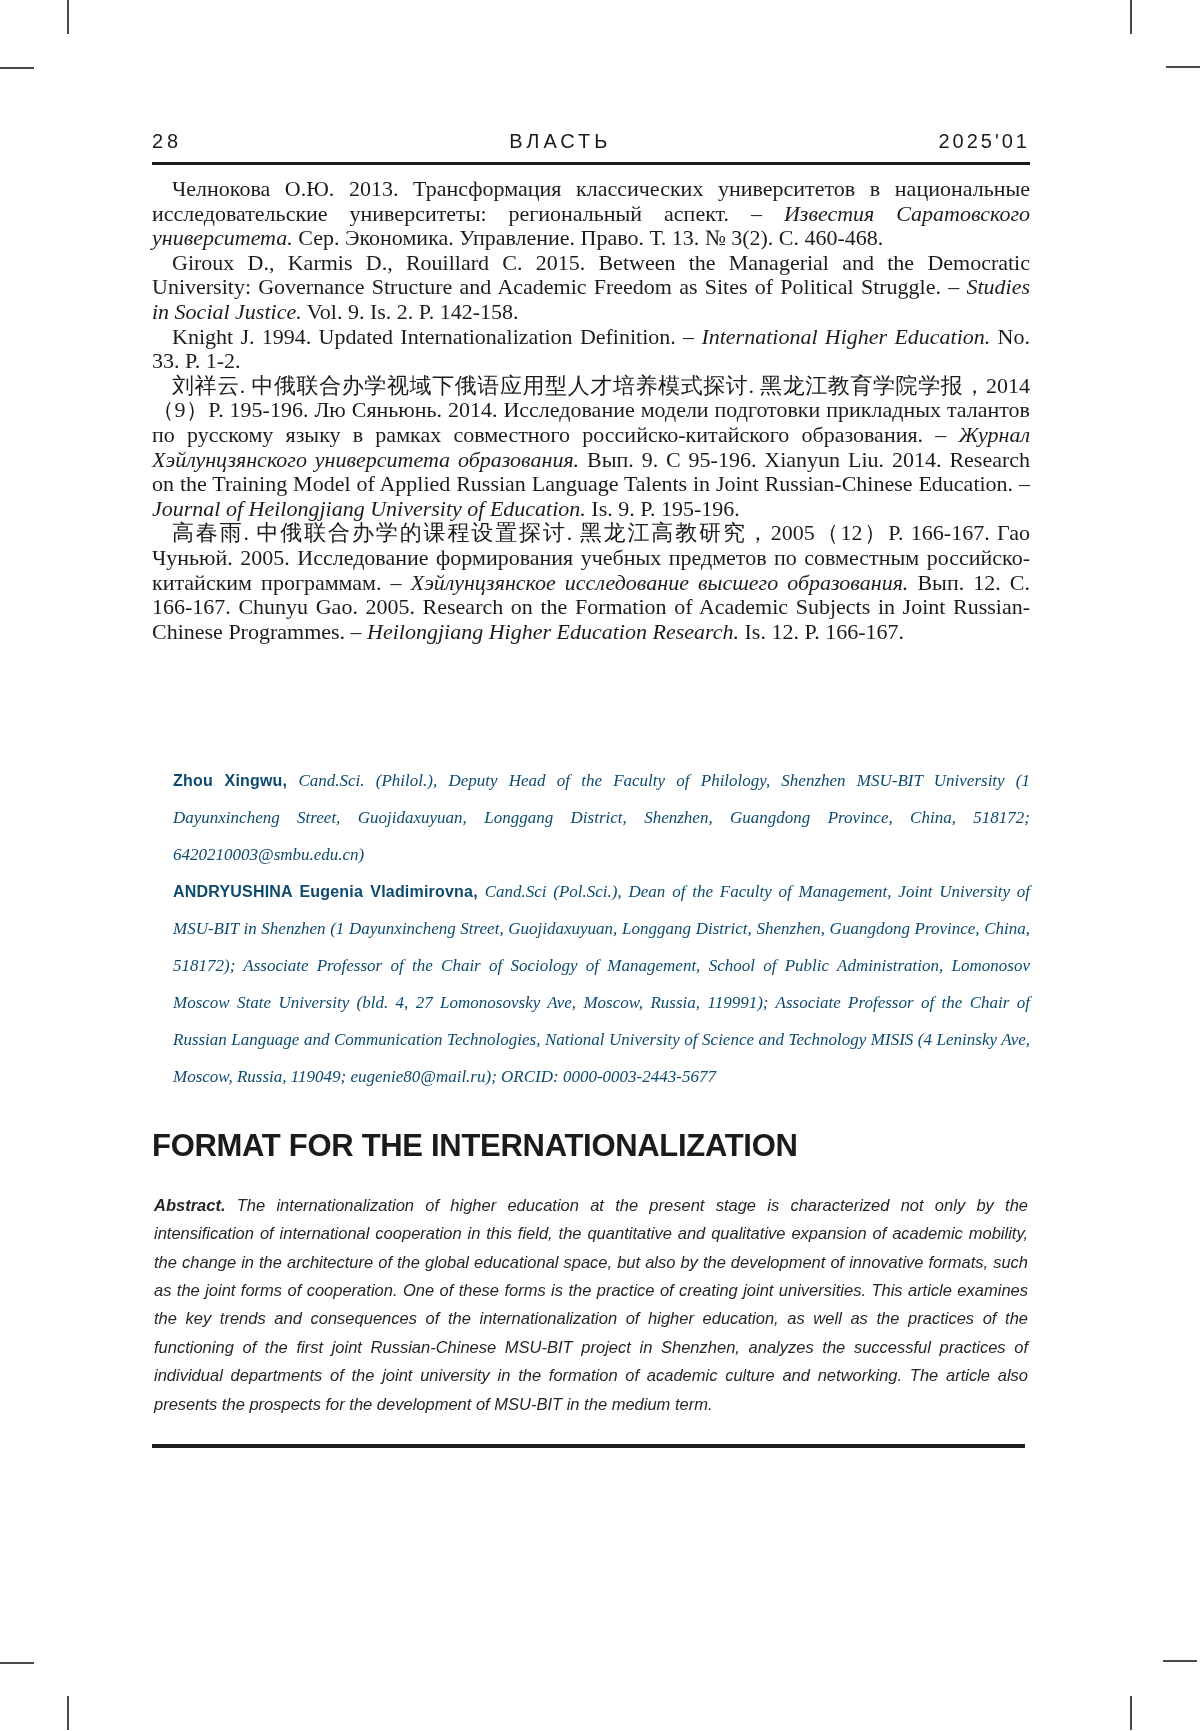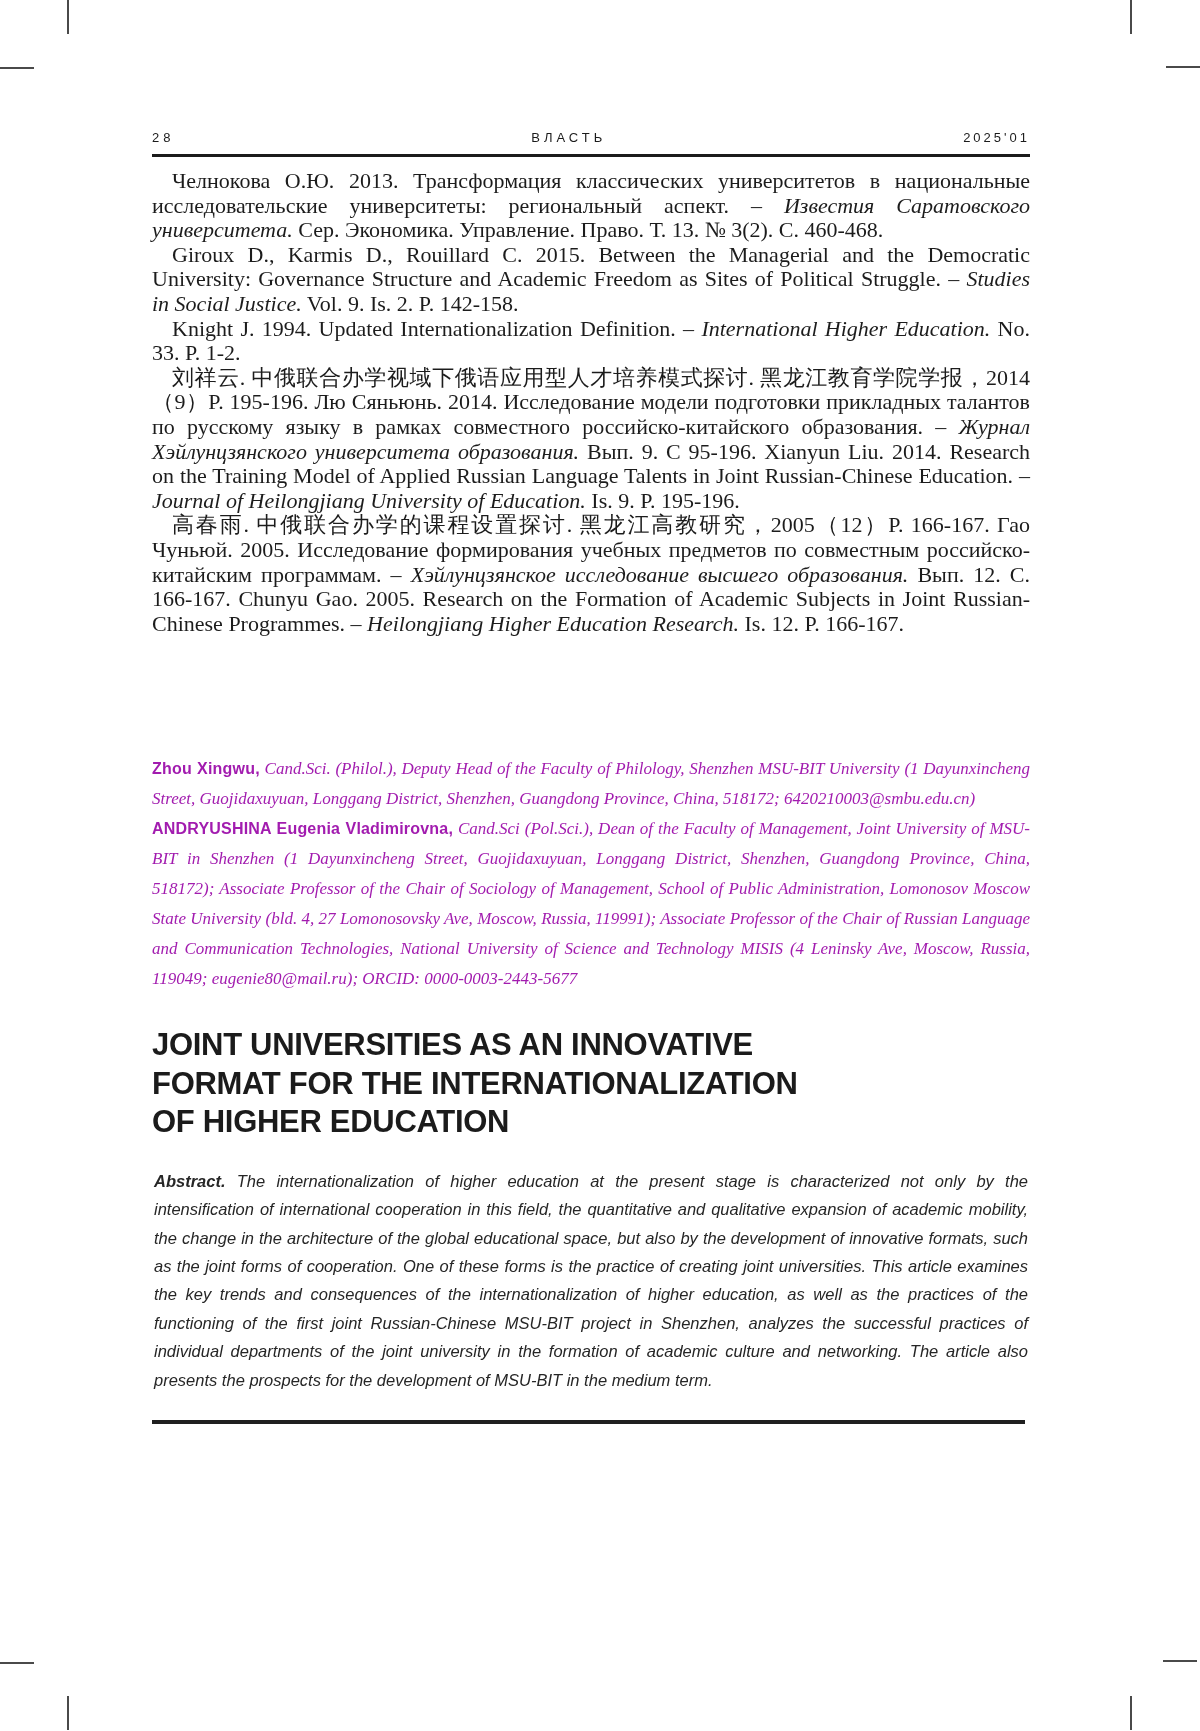--- a/index.html
+++ b/index.html
@@ -23,38 +23,38 @@
   .crop.bl-h { left:0;     top:1662px; }
   .crop.bl-v { left:67px;  top:1696px; }
   .crop.br-h { left:1163px;top:1660px; }
   .crop.br-v { left:1130px;top:1696px; }
 
   .content { position:absolute; left:152px; top:130px; width:878px; }
 
   .page-header {
     display:flex; justify-content:space-between; align-items:baseline;
     font-family:"Liberation Sans", sans-serif;
-    font-size:13px; letter-spacing:4px; color:#1b1b1b;
+    font-size:20px; letter-spacing:4px; color:#1b1b1b;
     border-bottom:3px solid #1b1b1b; padding-bottom:9px;
   }
   .page-header .issue { letter-spacing:3px; }
 
   .references {
     margin-top:12px;
     font-size:22px; line-height:24.6px;
     text-align:justify;
   }
   .references p { margin:0; text-indent:20px; }
   .references .it { font-style:italic; }
 
   .authors {
     margin-top:118px;
     font-style:italic;
-    font-size:17px; line-height:30px;
-    text-align:justify; color:#a21caf;
+    font-size:17px; line-height:37px;
+    text-align:justify; color:#0c4a6e;margin-left:21px;
   }
   .authors p { margin:0; }
   .author-name {
     font-family:"Liberation Sans", sans-serif;
     font-style:normal; font-weight:700; font-size:16px;
     letter-spacing:0.2px;
   }
 
   .title {
     margin:32px 0 0 0;
@@ -109,23 +109,21 @@
         <span class="author-name">Zhou Xingwu,</span>
         <span>Cand.Sci. (Philol.), Deputy Head of the Faculty of Philology, Shenzhen MSU-BIT University (1 Dayunxincheng Street, Guojidaxuyuan, Longgang District, Shenzhen, Guangdong Province, China, 518172; 6420210003@smbu.edu.cn)</span>
       </p>
       <p>
         <span class="author-name">ANDRYUSHINA Eugenia Vladimirovna,</span>
         <span>Cand.Sci (Pol.Sci.), Dean of the Faculty of Management, Joint University of MSU-BIT in Shenzhen (1 Dayunxincheng Street, Guojidaxuyuan, Longgang District, Shenzhen, Guangdong Province, China, 518172); Associate Professor of the Chair of Sociology of Management, School of Public Administration, Lomonosov Moscow State University (bld. 4, 27 Lomonosovsky Ave, Moscow, Russia, 119991); Associate Professor of the Chair of Russian Language and Communication Technologies, National University of Science and Technology MISIS (4 Leninsky Ave, Moscow, Russia, 119049; eugenie80@mail.ru); ORCID: 0000-0003-2443-5677</span>
       </p>
     </section>
 
     <h1 class="title">
-      <div>JOINT UNIVERSITIES AS AN INNOVATIVE</div>
       <div>FORMAT FOR THE INTERNATIONALIZATION</div>
-      <div>OF HIGHER EDUCATION</div>
     </h1>
 
     <section class="abstract">
       <p>
         <span class="b">Abstract.</span>
         <span>The internationalization of higher education at the present stage is characterized not only by the intensification of international cooperation in this field, the quantitative and qualitative expansion of academic mobility, the change in the architecture of the global educational space, but also by the development of innovative formats, such as the joint forms of cooperation. One of these forms is the practice of creating joint universities. This article examines the key trends and consequences of the internationalization of higher education, as well as the practices of the functioning of the first joint Russian-Chinese MSU-BIT project in Shenzhen, analyzes the successful practices of individual departments of the joint university in the formation of academic culture and networking. The article also presents the prospects for the development of MSU-BIT in the medium term.</span>
       </p>
     </section>
 
     <div class="bottom-rule"></div>

